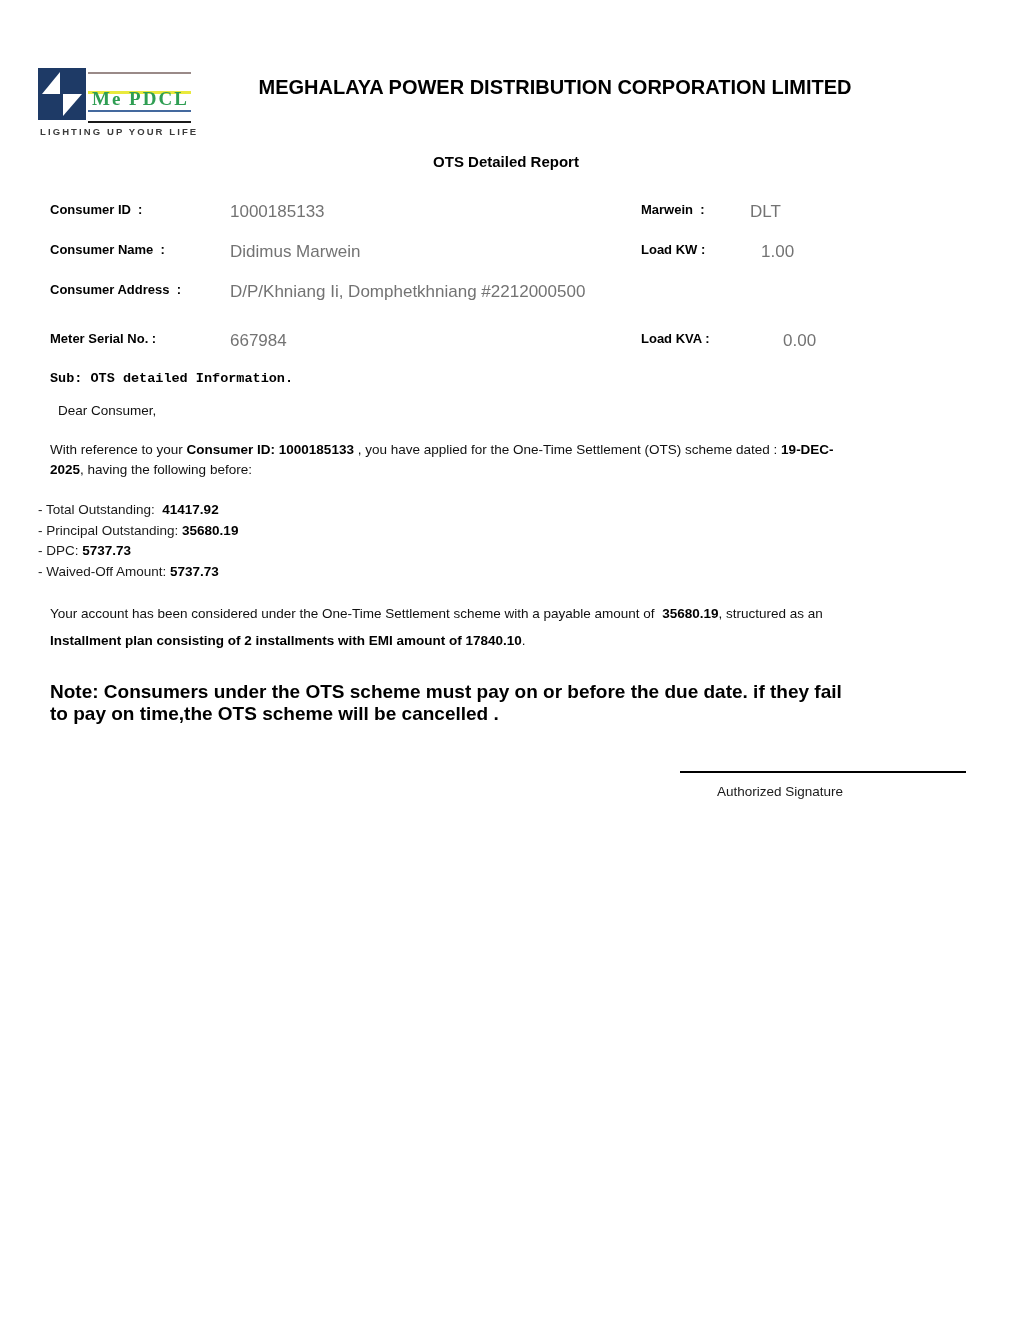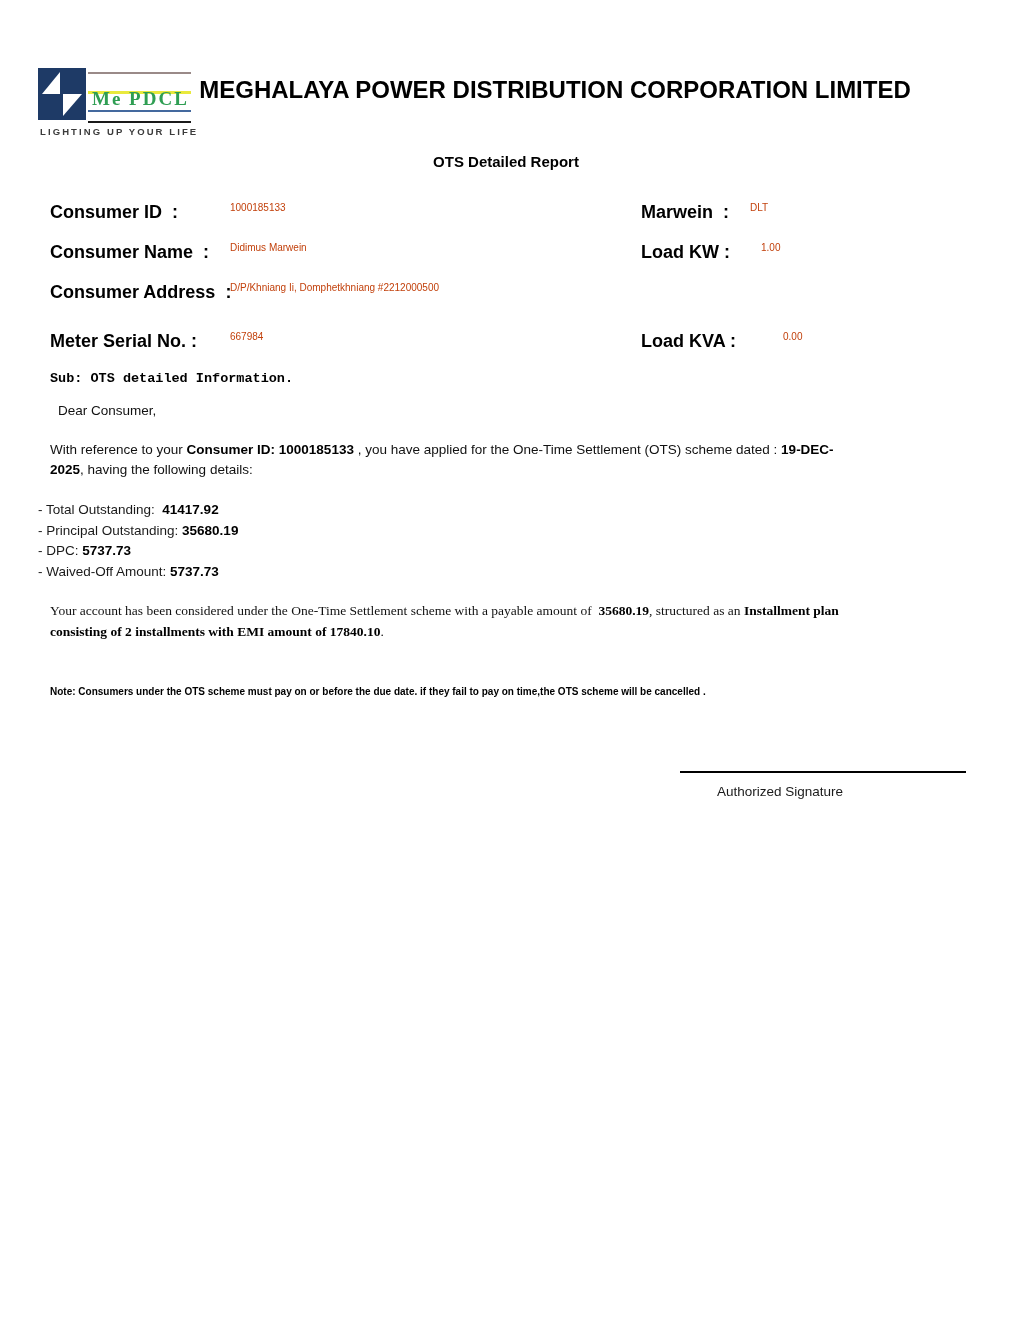--- a/index.html
+++ b/index.html
@@ -30,42 +30,42 @@
   }
   .tagline {
     position: absolute; left: 2px; top: 60px;
     font-size: 9.5px; font-weight: 700; letter-spacing: 2.1px;
     color: #3b3b3b; white-space: pre;
   }
 
   
   .company-name {
     left: 555px; top: 76px; transform: translateX(-50%);
-    font-size: 24px; font-weight: 700; white-space: nowrap; color: #000;
+    font-size: 20px; font-weight: 700; white-space: nowrap; color: #000;
   }
   .report-title {
     left: 506px; top: 153px; transform: translateX(-50%);
     font-size: 15px; font-weight: 700; white-space: nowrap; color: #000;
   }
 
   
-  .lbl { font-weight: 700; white-space: pre; font-size: 18px; color: #000; }
-  .val { font-weight: 400; white-space: pre; font-size: 10px; color: #c2410c; }
+  .lbl { font-weight: 700; white-space: pre; font-size: 13px; color: #000; }
+  .val { font-weight: 400; white-space: pre; font-size: 17px; color: #737373; }
   .r1 { top: 202px; } .r2 { top: 242px; } .r3 { top: 282px; } .r4 { top: 331px; }
   .c-label { left: 50px; }  .c-value { left: 230px; }
   .c-rlabel { left: 641px; }
 
   
   .body-text { font-size: 13.5px; line-height: 20px; color: #111; }
   .subject { left: 50px; top: 371px; font-size: 13.5px; font-weight: 700; color: #000; font-family: Liberation Mono, monospace; }
   .salutation { left: 50px; top: 401px; margin-left: 8px; }
   .para1 { left: 50px; top: 440px; width: 815px; }
   .details-list { left: 38px; top: 500px; line-height: 20.5px; font-size: 13.5px; }
-  .para2 { left: 50px; top: 600px; width: 845px; line-height: 21px; font-family: Liberation Serif, serif; }
-  .note  { left: 50px; top: 681px; width: 800px; line-height: 21.5px; font-weight: 700; color: #000; font-size: 10px; }
+  .para2 { left: 50px; top: 600px; width: 845px; line-height: 27px; }
+  .note  { left: 50px; top: 681px; width: 800px; line-height: 21.5px; font-weight: 700; color: #000; font-size: 19px; }
   b { font-weight: 700; color: #000; }
 
   
   .sig-line { left: 680px; top: 771px; width: 286px; height: 2px; background: #000; }
   .sig-text { left: 780px; top: 784px; transform: translateX(-50%); font-size: 13.5px; white-space: nowrap; }
 </style>
 </head>
 <body>
 
 <div class="abs logo">
@@ -99,21 +99,21 @@
 <div class="abs val r3 c-value">D/P/Khniang Ii, Domphetkhniang #2212000500</div>
 
 <div class="abs lbl r4 c-label">Meter Serial No. :</div>
 <div class="abs val r4 c-value">667984</div>
 <div class="abs lbl r4 c-rlabel">Load KVA :</div>
 <div class="abs val r4" style="left:783px">0.00</div>
 
 <div class="abs subject">Sub: OTS detailed Information.</div>
 <div class="abs body-text salutation">Dear Consumer,</div>
 
-<div class="abs body-text para1 pre"><span>With reference to your </span><b>Consumer ID: 1000185133</b><span> , you have applied for the One-Time Settlement (OTS) scheme dated : </span><b>19-DEC-2025</b><span>, having the following details:</span></div>
+<div class="abs body-text para1 pre"><span>With reference to your </span><b>Consumer ID: 1000185133</b><span> , you have applied for the One-Time Settlement (OTS) scheme dated : </span><b>19-DEC-2025</b><span>, having the following before:</span></div>
 
 <div class="abs details-list">
   <div class="pre"><span>- Total Outstanding:  </span><b>41417.92</b></div>
   <div class="pre"><span>- Principal Outstanding: </span><b>35680.19</b></div>
   <div class="pre"><span>- DPC: </span><b>5737.73</b></div>
   <div class="pre"><span>- Waived-Off Amount: </span><b>5737.73</b></div>
 </div>
 
 <div class="abs body-text para2 pre"><span>Your account has been considered under the One-Time Settlement scheme with a payable amount of  </span><b>35680.19</b><span>, structured as an </span><b>Installment plan consisting of 2 installments with EMI amount of 17840.10</b><span>.</span></div>
 

